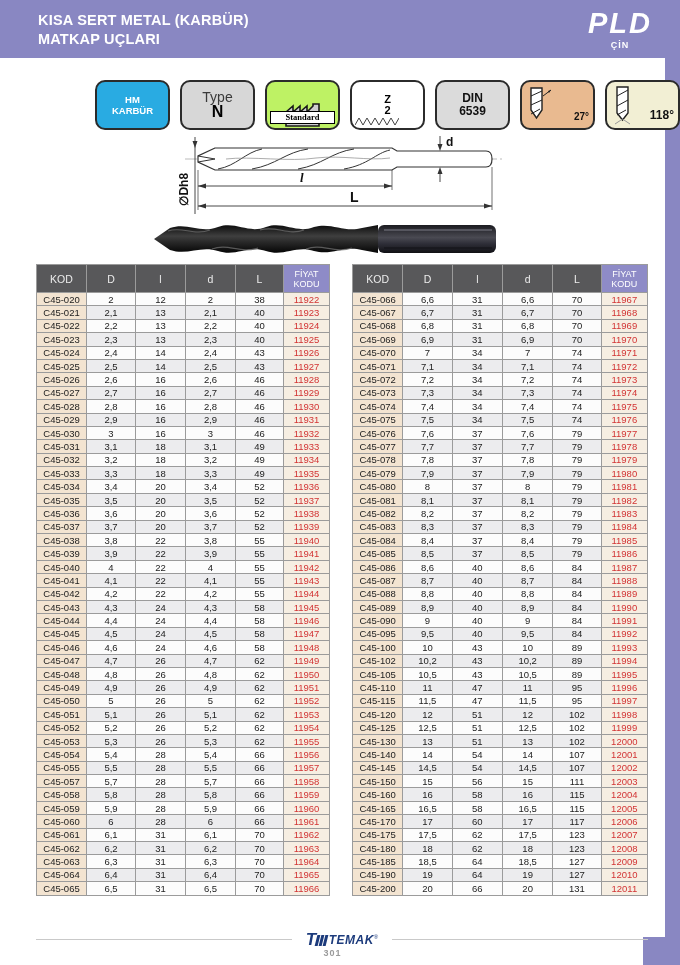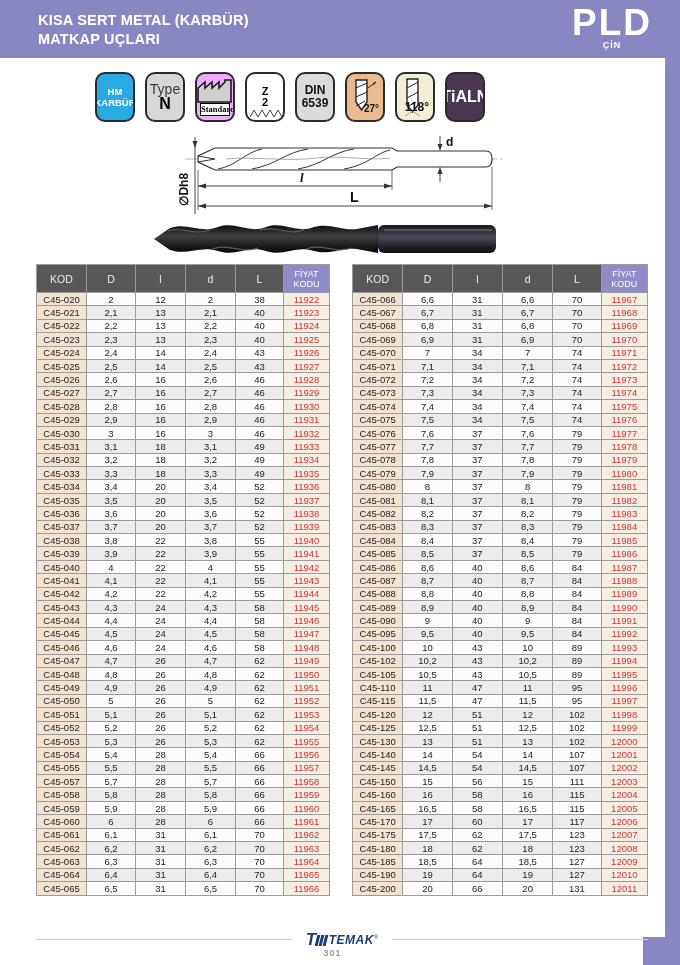--- a/index.html
+++ b/index.html
@@ -7,37 +7,37 @@
   body {
     position:relative;
     background:#8987C2;
     font-family:"Liberation Sans", sans-serif;
     overflow:hidden;
   }
   
   .header { position:absolute; top:0; left:0; width:680px; height:46px; }
   .page-title { position:absolute; left:38px; top:11px; color:#ffffff; font-size:14.5px; font-weight:bold; line-height:19px; letter-spacing:.2px; }
   .brand { position:absolute; right:28px; top:6px; text-align:center; color:#ffffff; }
-  .brand-name { font-size:37px; font-weight:bold; letter-spacing:2px; line-height:34px; }
+  .brand-name { font-size:29px; font-weight:bold; font-style:italic; letter-spacing:2px; line-height:34px; }
   .brand-sub { font-size:9px; font-weight:bold; letter-spacing:1px; margin-top:0; }
   
   .sheet { position:absolute; left:0; top:58px; width:665px; height:907px; background:#ffffff; }
   .corner-block { position:absolute; left:643px; top:937px; width:37px; height:28px; background:#8987C2; }
   
   .badges { position:absolute; left:95px; top:72px; display:flex; gap:10px; }
   .badge {
-    width:40px; height:50px; border:2px solid #2b2b2b; border-radius:10px;
+    width:75px; height:50px; border:2px solid #2b2b2b; border-radius:10px;
     display:flex; flex-direction:column; align-items:center; justify-content:center;
-    position:relative; overflow:hidden; background:#fff;
+    position:relative; overflow:hidden; background:#fff;margin-top:8px;
   }
   .badge-hm { background:#29ABE2; color:#fff; font-weight:bold; font-size:9.5px; line-height:11px; text-align:center; }
   .badge-type { background:#D7D7D7; }
   .badge-type .t1 { font-size:14px; color:#3a3a3a; line-height:14px; }
   .badge-type .t2 { font-size:16px; color:#000; font-weight:bold; line-height:16px; }
-  .badge-standard { background:#f0abfc; justify-content:flex-start; }
+  .badge-standard { background:#bef264; justify-content:flex-end; }
   .badge-standard svg { margin-top:4px; }
   .badge-standard .std-label {
     position:absolute; bottom:4px; left:3px; right:3px; background:#fff; border:1px solid #000;
     font-size:8.5px; font-weight:bold; text-align:center; line-height:11px;
     font-family:"Liberation Serif", serif;
   }
   .badge-z { background:#ffffff; }
   .badge-z .zt { font-size:11px; font-weight:bold; line-height:11px; }
   .badge-z svg { position:absolute; bottom:2px; left:3px; }
   .badge-din { background:#DBDBDB; font-weight:bold; font-size:12px; line-height:13px; text-align:center; color:#111; }

